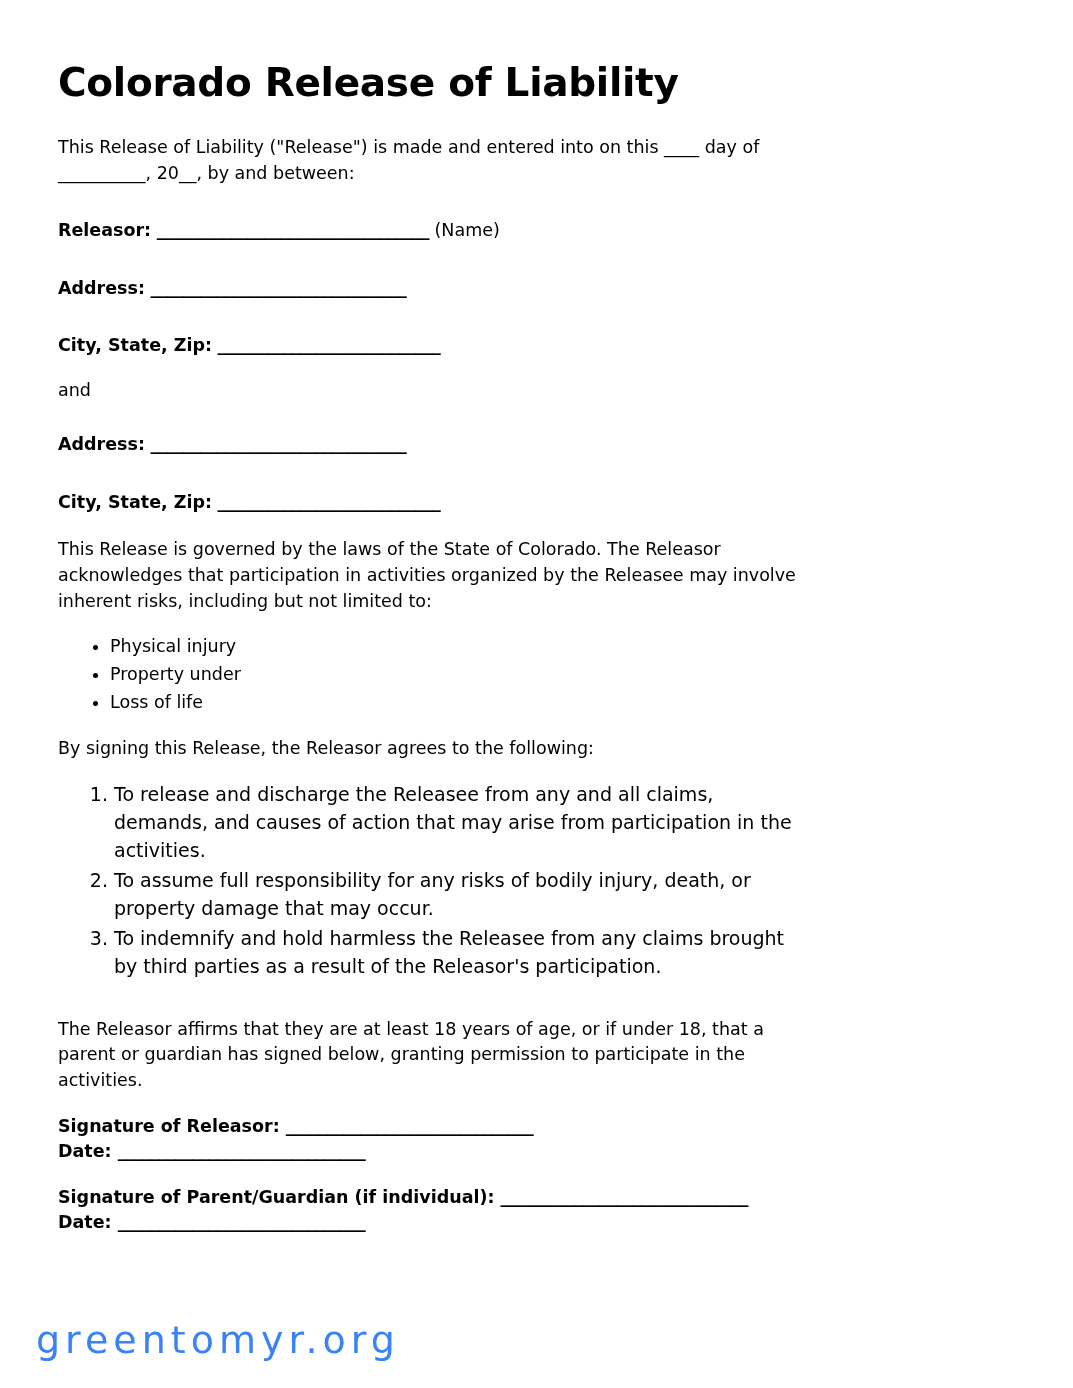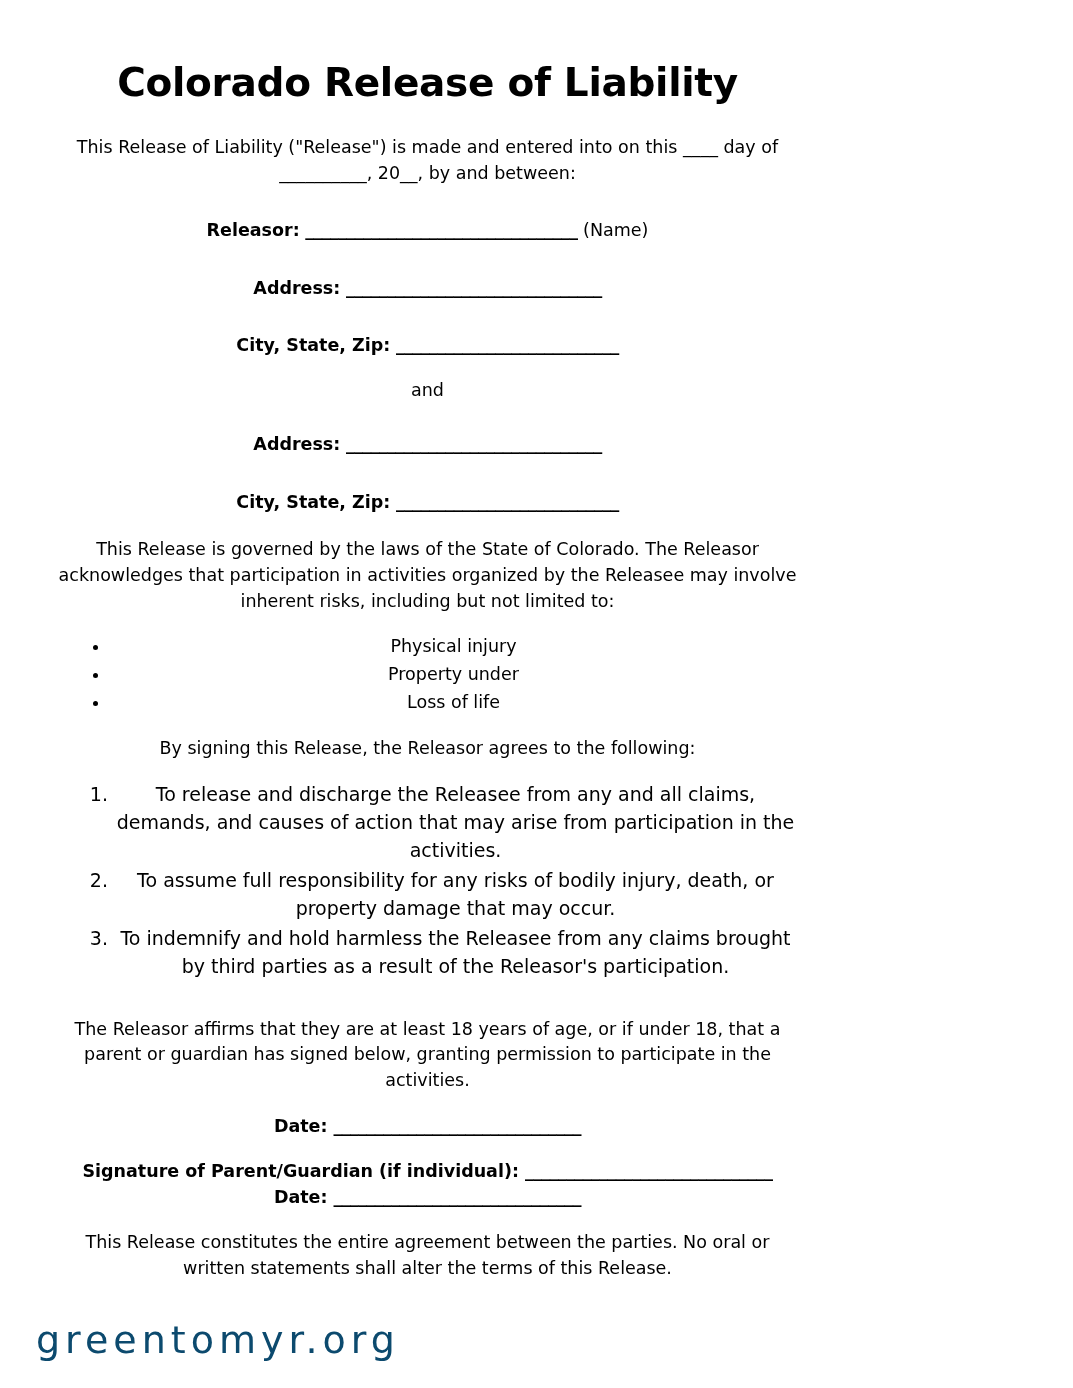--- a/index.html
+++ b/index.html
@@ -15,21 +15,20 @@
     position: relative;
     overflow: hidden;
   }
   .page {
     position: absolute;
     left: 0; top: 0;
     width: 857px;
     height: 1388px;
     box-sizing: border-box;
     padding: 62px 60px 0 58px;
-    text-align: center;
   }
   h1.doc-title {
     font-size: 39px;
     font-weight: bold;
     letter-spacing: -0.3px;
     margin: 0 0 30px 0;
     line-height: 1.1;
   }
   p.body-text {
     font-size: 17.5px;
@@ -81,21 +80,21 @@
     line-height: 1.45;
     font-weight: bold;
     white-space: nowrap;
   }
   .watermark {
     position: absolute;
     left: 36px;
     bottom: 26px;
     font-size: 38px;
     letter-spacing: 5px;
-    color: #0c4a6e;
+    color: #3b82f6;
     font-family: "DejaVu Sans", sans-serif;
     font-weight: normal;
   }
 </style>
 </head>
 <body>
 
 <div class="page">
 
   <h1 class="doc-title">Colorado Release of Liability</h1>
@@ -144,34 +143,37 @@
   <ol class="numbered">
     <li>To release and discharge the Releasee from any and all claims, demands, and causes of action that may arise from participation in the activities.</li>
     <li>To assume full responsibility for any risks of bodily injury, death, or property damage that may occur.</li>
     <li>To indemnify and hold harmless the Releasee from any claims brought by third parties as a result of the Releasor's participation.</li>
   </ol>
 
   <p class="body-text">The Releasor affirms that they are at least 18 years of age, or if under 18, that a parent or guardian has signed below, granting permission to participate in the activities.</p>
 
   <div class="sig-block">
     <div class="sig-line">
+      <span>Signature of Releasor:</span>
+      <span class="field-rule">______________________________</span>
+    </div>
+    <div class="sig-line">
       <span>Date:</span>
       <span class="field-rule">______________________________</span>
     </div>
   </div>
 
   <div class="sig-block">
     <div class="sig-line">
       <span>Signature of Parent/Guardian (if individual):</span>
       <span class="field-rule">______________________________</span>
     </div>
     <div class="sig-line">
       <span>Date:</span>
       <span class="field-rule">______________________________</span>
     </div>
   </div>
 
-  <p class="body-text">This Release constitutes the entire agreement between the parties. No oral or written statements shall alter the terms of this Release.</p>
 
 
   <div class="watermark">greentomyr.org</div>
 
 </div>
 
 </body></html>

